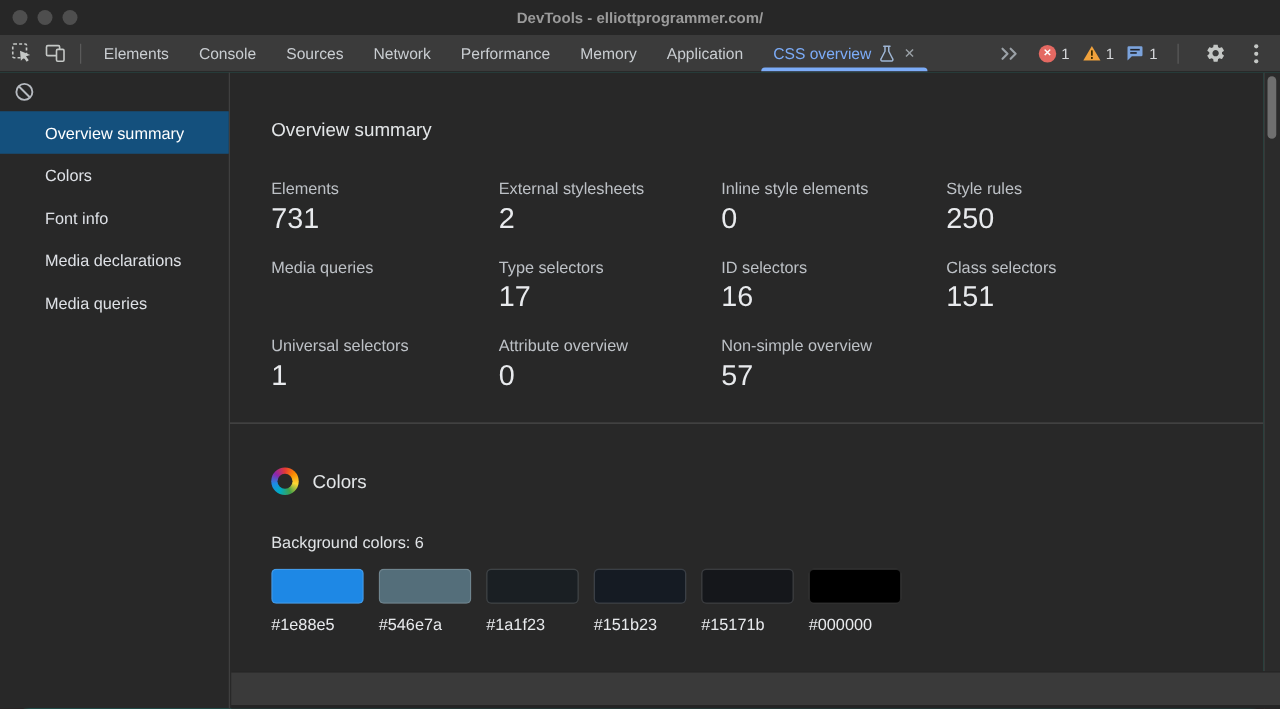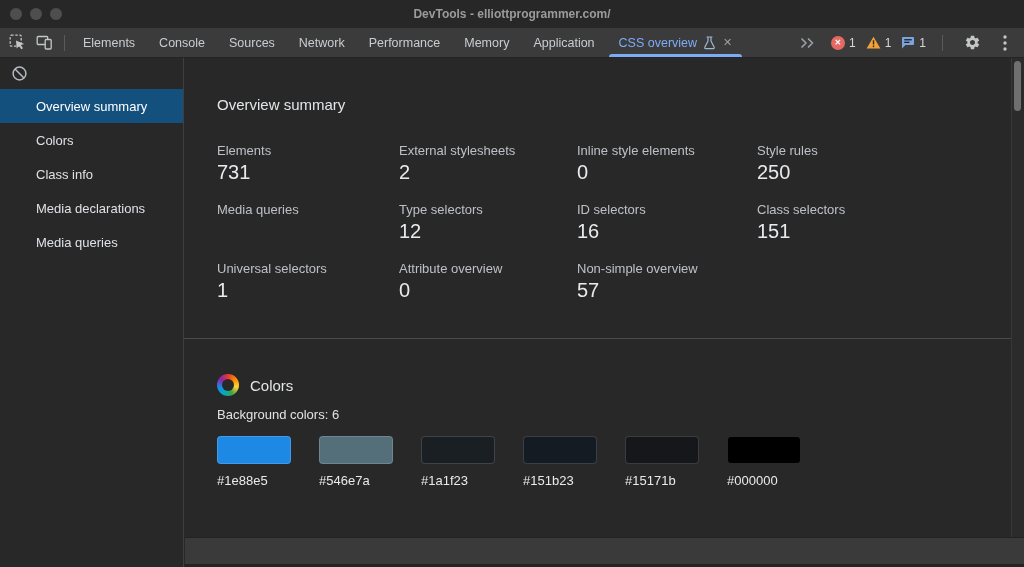--- a/index.html
+++ b/index.html
@@ -31,29 +31,29 @@
   .sidebar { width:184px; background:#282828; border-right:1px solid #3f3f3f; flex:none; }
   .side-toolbar { height:31px; display:flex; align-items:center; padding-left:11px; }
   .side-item { height:34px; display:flex; align-items:center; padding-left:36px; font-size:13px; color:#dee1e6; }
   .side-item.selected { background:var(--selection); color:#ffffff; }
 
   .main { flex:1; background:#282828; overflow:hidden; }
   .section-summary { height:281px; padding:38px 0 0 33px; border-bottom:1px solid #4a4a4a; }
   .sec-title { font-size:15px; font-weight:400; color:#e3e6e8; }
   .stats { margin-top:30px; display:grid; grid-template-columns:182px 178px 180px 1fr; row-gap:18px; }
   .stat-label { font-size:13px; color:#bdc1c6; }
-  .stat-value { font-size:20px; color:#e8eaed; margin-top:3px; }
+  .stat-value { font-size:23px; color:#e8eaed; margin-top:3px; }
 
   .section-colors { padding:35px 0 0 33px; }
   .colors-head { display:flex; align-items:center; gap:11px; }
   .wheel { width:22px; height:22px; border-radius:50%; position:relative; flex:none;
     background:conic-gradient(#e53935,#fb8c00,#fdd835,#43a047,#00acc1,#1e88e5,#8e24aa,#e53935); }
   .wheel::after { content:""; position:absolute; inset:5px; border-radius:50%; background:#282828; }
-  .bg-colors-label { margin-top:11px; font-size:13px; color:#e0e3e6; }
-  .swatches { margin-top:14px; display:flex; gap:28px; }
+  .bg-colors-label { margin-top:30px; font-size:13px; color:#e0e3e6; }
+  .swatches { margin-top:14px; display:flex; gap:12px; }
   .swatch-item { width:74px; }
   .swatch { width:74px; height:28px; border-radius:4px; border:1px solid rgba(255,255,255,0.16); }
   .swatch-hex { margin-top:9px; font-size:13px; color:#e8eaed; }
 
   .scrollcol { width:13px; background:#2b2b2b; border-left:1px solid #383838; position:relative; flex:none; }
   .thumb { position:absolute; top:3px; left:2px; width:7px; height:50px; border-radius:4px; background:#6f6f6f; }
 
   .footer-strip { position:absolute; left:185px; right:0; bottom:3px; height:27px; background:#3a3a3a; border-top:1px solid #222222; }
   .bottom-edge { position:absolute; left:185px; right:0; bottom:0; height:3px; background:#242424; }
 </style>
@@ -169,21 +169,21 @@
           </svg>
         </div>
       </div>
       <div class="side-item selected">
           <span>Overview summary</span>
         </div>
       <div class="side-item">
           <span>Colors</span>
         </div>
       <div class="side-item">
-          <span>Class info</span>
+          <span>Font info</span>
         </div>
       <div class="side-item">
           <span>Media declarations</span>
         </div>
       <div class="side-item">
           <span>Media queries</span>
         </div>
     </div>
 
     <div class="main">
@@ -205,21 +205,21 @@
             </div>
           <div class="stat">
               <div class="stat-label">Style rules</div>
               <div class="stat-value">250</div>
             </div>
           <div class="stat">
               <div class="stat-label">Media queries</div>
             </div>
           <div class="stat">
               <div class="stat-label">Type selectors</div>
-              <div class="stat-value">12</div>
+              <div class="stat-value">17</div>
             </div>
           <div class="stat">
               <div class="stat-label">ID selectors</div>
               <div class="stat-value">16</div>
             </div>
           <div class="stat">
               <div class="stat-label">Class selectors</div>
               <div class="stat-value">151</div>
             </div>
           <div class="stat">

